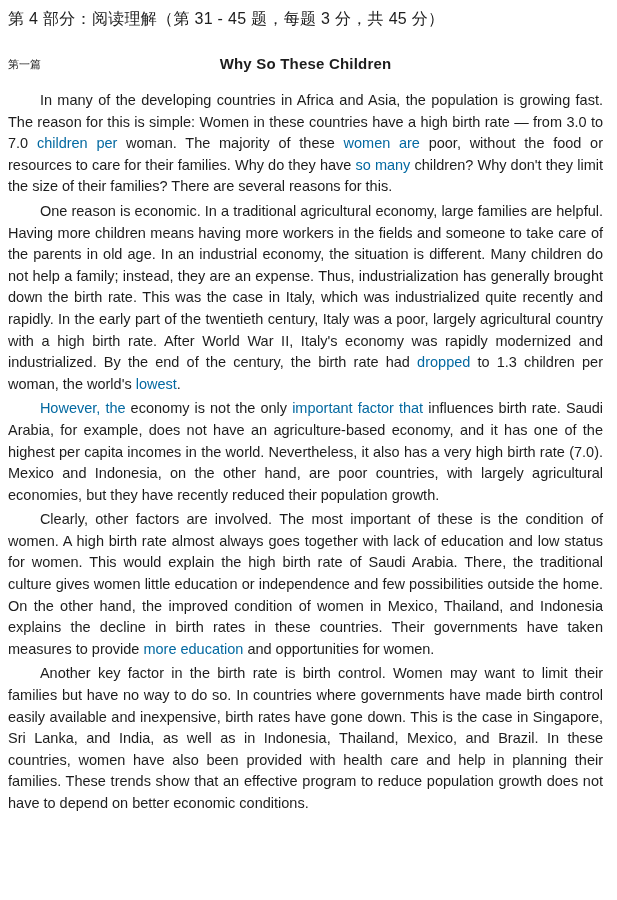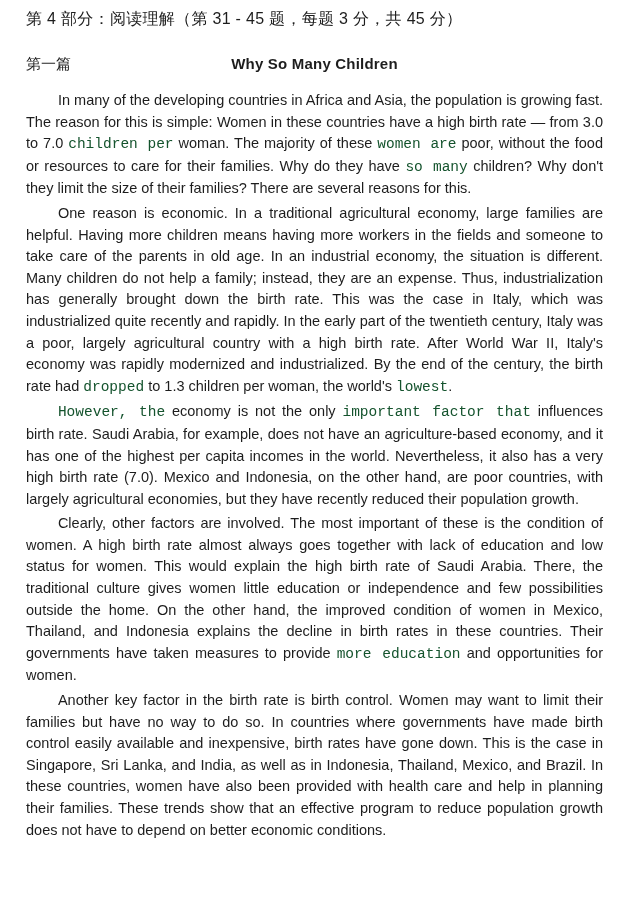--- a/index.html
+++ b/index.html
@@ -12,21 +12,21 @@
     height: 900px;
     overflow: hidden;
     font-family: "Liberation Sans", "DejaVu Sans", sans-serif;
     color: #1d1d1d;
     -webkit-font-smoothing: antialiased;
   }
   .page {
     box-sizing: border-box;
     width: 617px;
     height: 900px;
-    padding: 8px 14px 0 26px;
+    padding: 8px 14px 0 8px;
   }
   .heading {
     font-size: 16px;
     line-height: 22px;
     letter-spacing: 0.3px;
     white-space: nowrap;
   }
   .instructions {
     font-size: 15px;
     line-height: 21px;
@@ -36,54 +36,54 @@
   }
   .passage-header {
     position: relative;
     margin-top: 23px;
     height: 22px;
   }
   .passage-label {
     position: absolute;
     left: 0;
     top: 0;
-    font-size: 15px;
+    font-size: 11px;
     line-height: 22px;
   }
   .passage-title {
     display: block;
     text-align: center;
     font-weight: bold;
     font-size: 15px;
     line-height: 22px;
     letter-spacing: 0.2px;
   }
   .article {
     margin-top: 15px;
     font-size: 14.5px;
     line-height: 21.6px;
     text-align: justify;
   }
   .article p {
     margin: 0 0 3px 0;
     text-indent: 2.2em;
   }
-  .red { color: #14532d; font-family: Liberation Mono, monospace; }
+  .red { color: #0369a1; }
 </style>
 </head>
 <body>
 
 <div class="page">
 
   <div class="heading">第 4 部分：阅读理解（第 31 - 45 题，每题 3 分，共 45 分）</div>
 
 
   <div class="passage-header">
     <span class="passage-label">第一篇</span>
-    <span class="passage-title">Why So Many Children</span>
+    <span class="passage-title">Why So These Children</span>
   </div>
 
   <div class="article">
     <p>In many of the developing countries in Africa and Asia, the population is growing fast. The reason for this is simple: Women in these countries have a high birth rate — from 3.0 to 7.0 <span class="red">children per</span> woman. The majority of these <span class="red">women are</span> poor, without the food or resources to care for their families. Why do they have <span class="red">so many</span> children? Why don't they limit the size of their families? There are several reasons for this.</p>
     <p>One reason is economic. In a traditional agricultural economy, large families are helpful. Having more children means having more workers in the fields and someone to take care of the parents in old age. In an industrial economy, the situation is different. Many children do not help a family; instead, they are an expense. Thus, industrialization has generally brought down the birth rate. This was the case in Italy, which was industrialized quite recently and rapidly. In the early part of the twentieth century, Italy was a poor, largely agricultural country with a high birth rate. After World War II, Italy's economy was rapidly modernized and industrialized. By the end of the century, the birth rate had <span class="red">dropped</span> to 1.3 children per woman, the world's <span class="red">lowest</span>.</p>
     <p><span class="red">However, the</span> economy is not the only <span class="red">important factor that</span> influences birth rate. Saudi Arabia, for example, does not have an agriculture-based economy, and it has one of the highest per capita incomes in the world. Nevertheless, it also has a very high birth rate (7.0). Mexico and Indonesia, on the other hand, are poor countries, with largely agricultural economies, but they have recently reduced their population growth.</p>
     <p>Clearly, other factors are involved. The most important of these is the condition of women. A high birth rate almost always goes together with lack of education and low status for women. This would explain the high birth rate of Saudi Arabia. There, the traditional culture gives women little education or independence and few possibilities outside the home. On the other hand, the improved condition of women in Mexico, Thailand, and Indonesia explains the decline in birth rates in these countries. Their governments have taken measures to provide <span class="red">more education</span> and opportunities for women.</p>
     <p>Another key factor in the birth rate is birth control. Women may want to limit their families but have no way to do so. In countries where governments have made birth control easily available and inexpensive, birth rates have gone down. This is the case in Singapore, Sri Lanka, and India, as well as in Indonesia, Thailand, Mexico, and Brazil. In these countries, women have also been provided with health care and help in planning their families. These trends show that an effective program to reduce population growth does not have to depend on better economic conditions.</p>
   </div>
 

